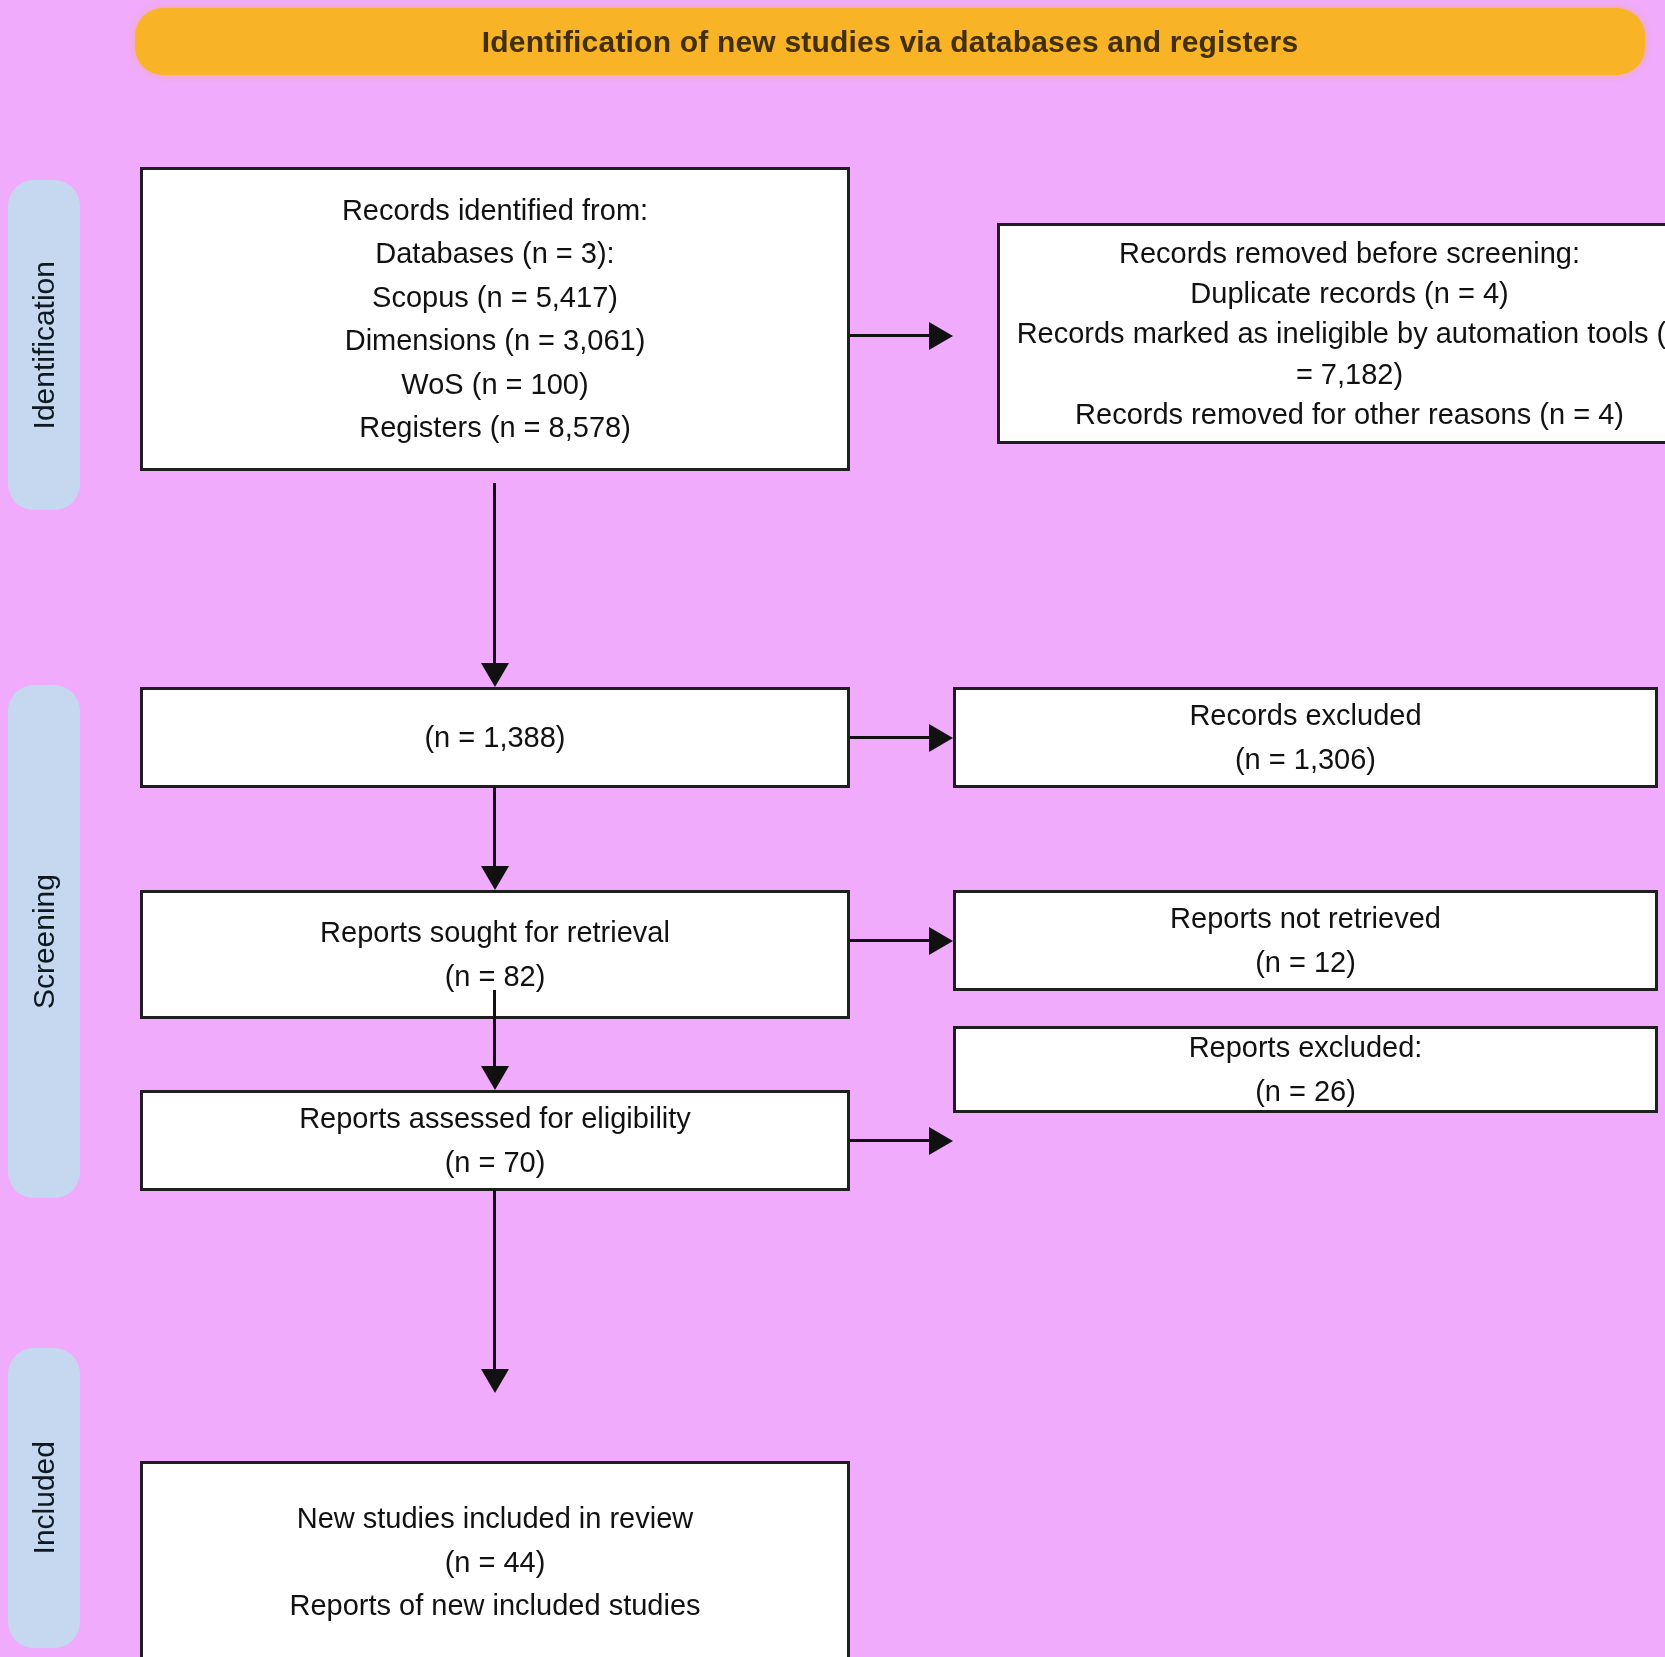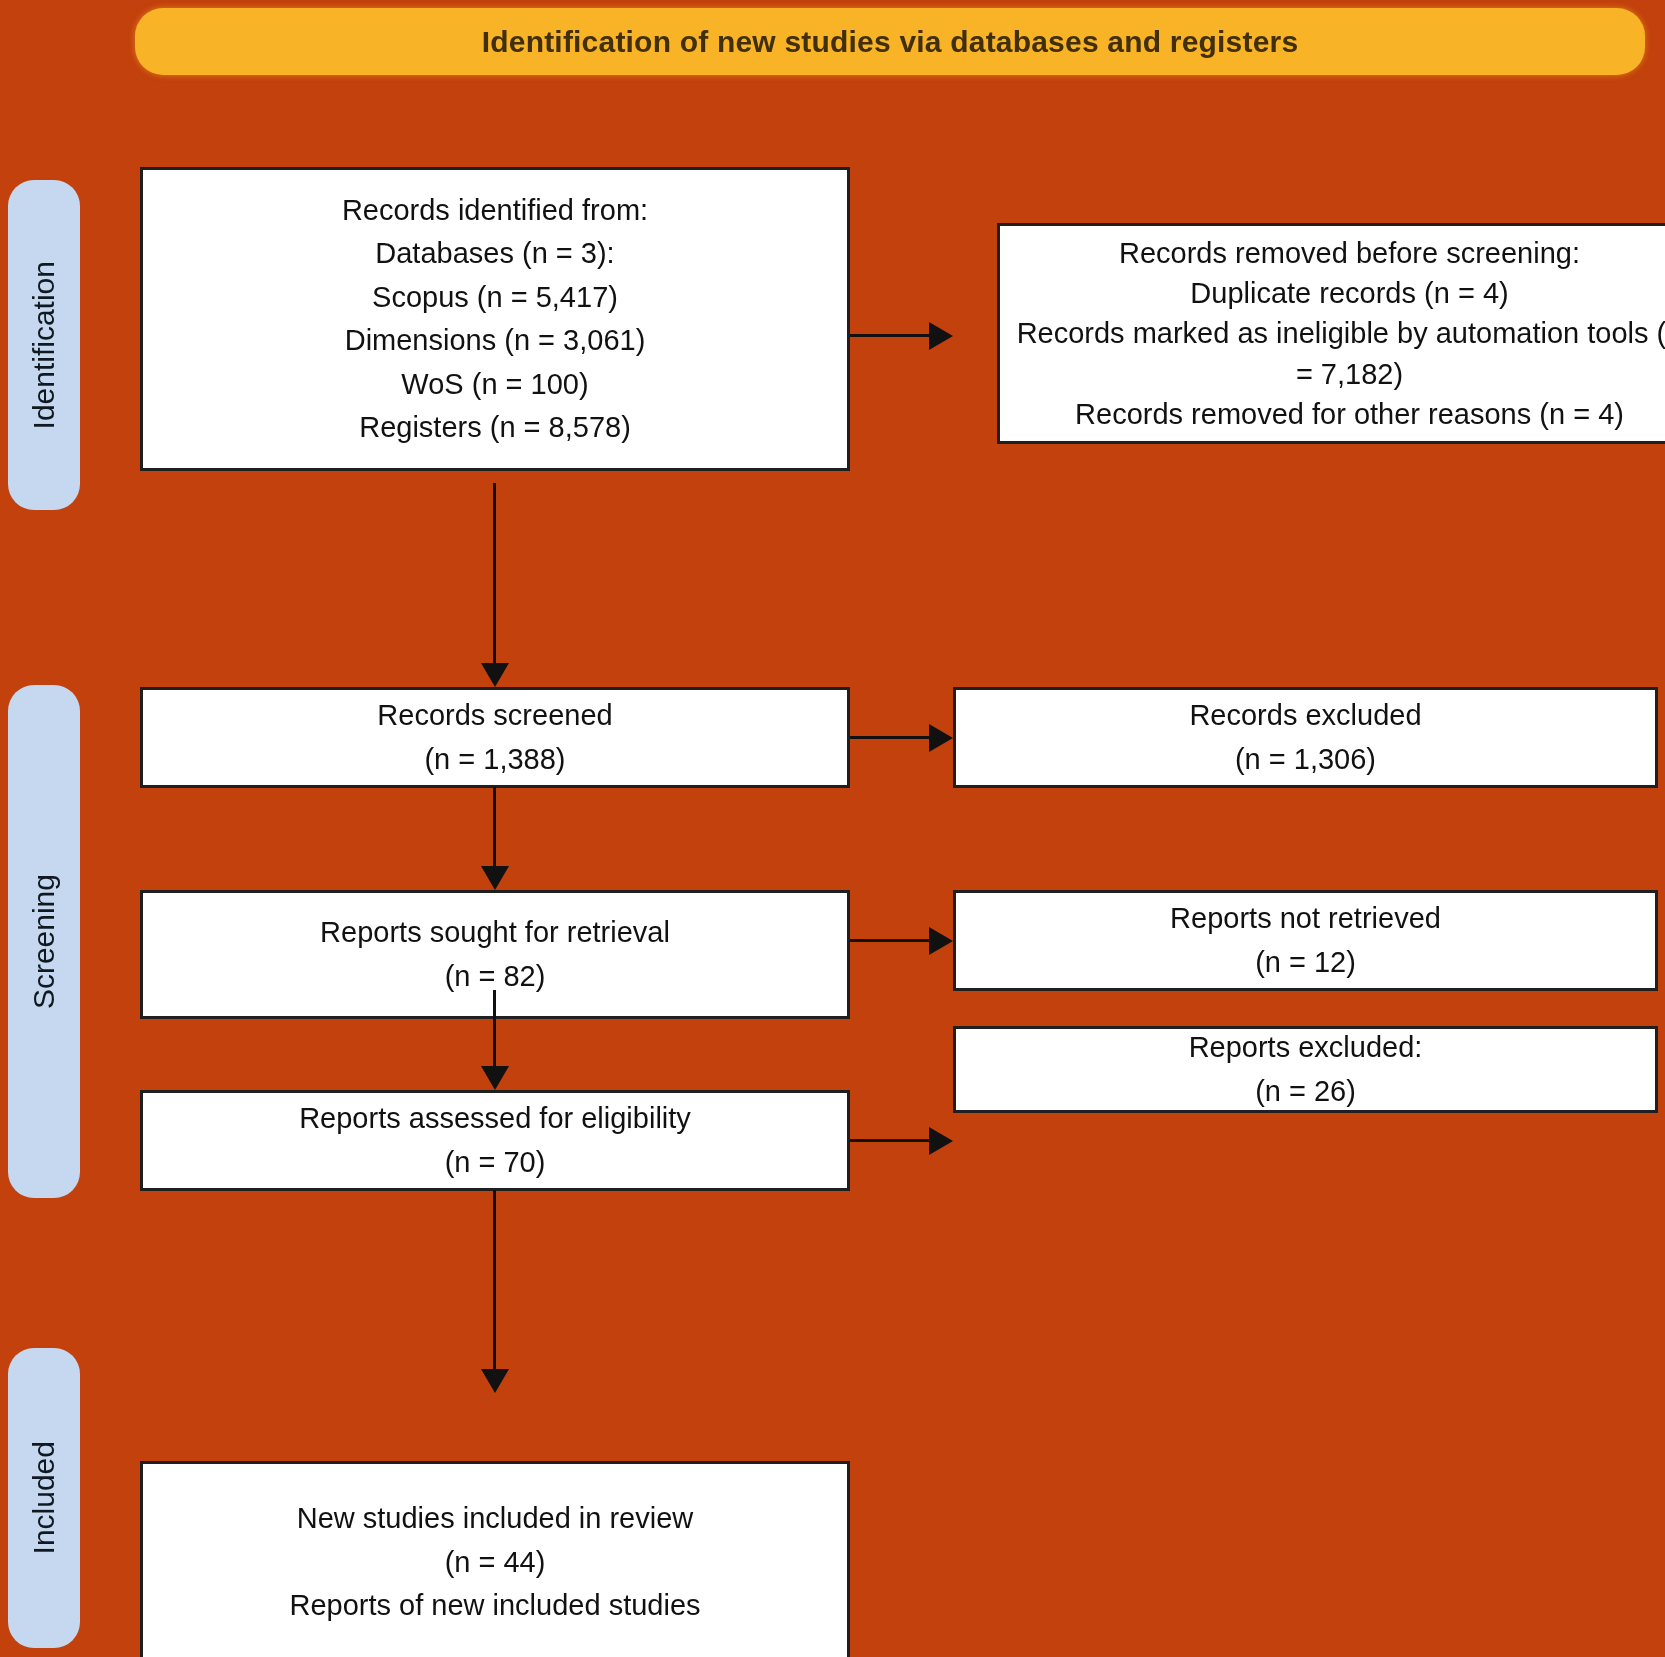--- a/index.html
+++ b/index.html
@@ -5,21 +5,21 @@
   html, body {
     margin: 0;
     padding: 0;
     background: #ffffff;
     font-family: "Liberation Sans", sans-serif;
   }
   #canvas {
     position: relative;
     width: 1665px;
     height: 1657px;
-    background: #c2410c;
+    background: #f0abfc;
     overflow: hidden;
   }
 
   
   .banner {
     position: absolute;
     left: 135px; top: 8px;
     width: 1510px; height: 67px;
     background: #F9B326;
     border-radius: 28px;
@@ -157,21 +157,20 @@
   </div>
 
   <div class="fbox col-right b-removed">
     <div>Records removed before screening:</div>
     <div>Duplicate records (n = 4)</div>
     <div>Records marked as ineligible by automation tools (n = 7,182)</div>
     <div>Records removed for other reasons (n = 4)</div>
   </div>
 
   <div class="fbox col-left b-screened">
-    <div>Records screened</div>
     <div>(n = 1,388)</div>
   </div>
   <div class="fbox col-right b-excluded1">
     <div>Records excluded</div>
     <div>(n = 1,306)</div>
   </div>
 
   <div class="fbox col-left b-sought">
     <div>Reports sought for retrieval</div>
     <div>(n = 82)</div>

